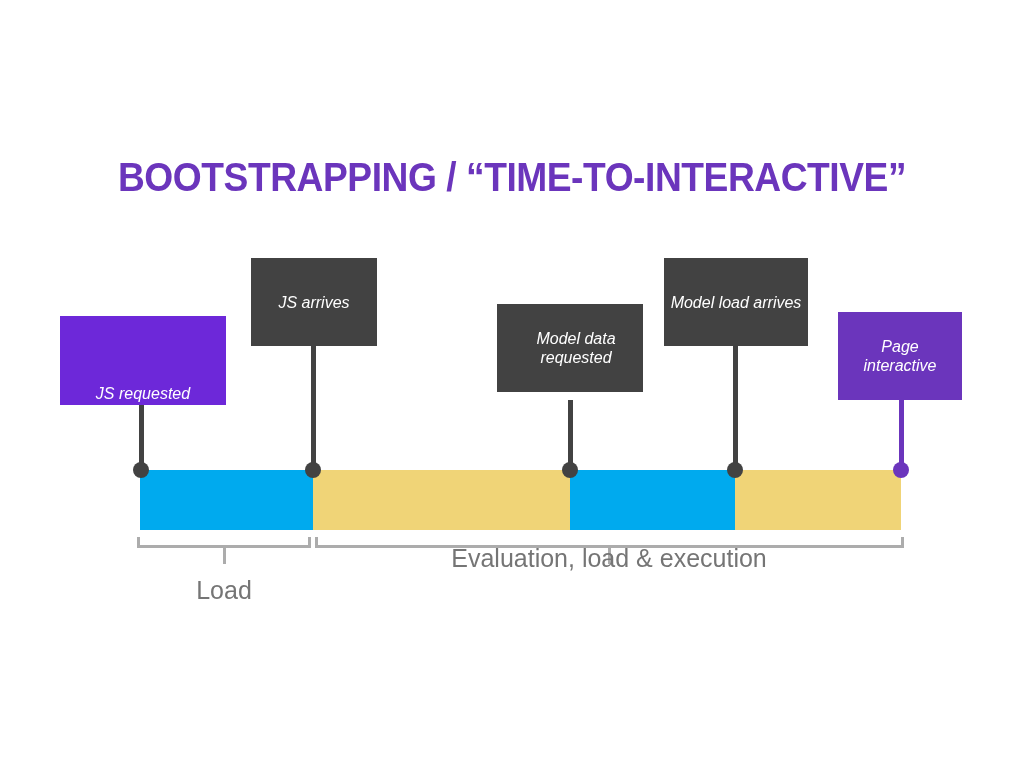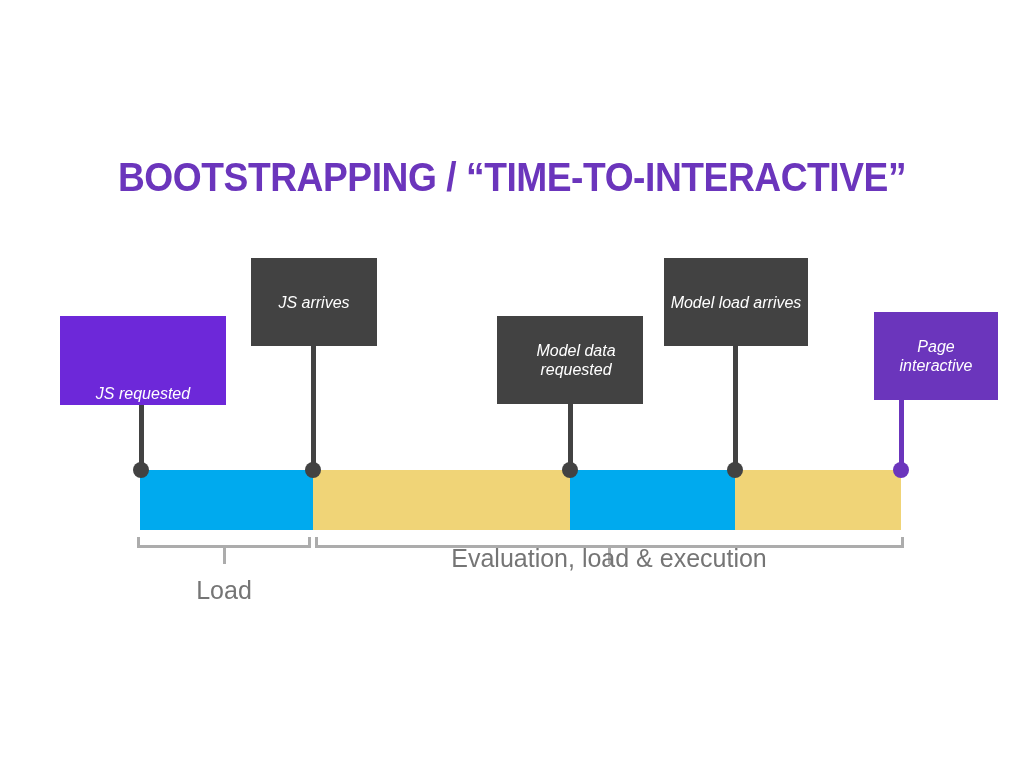--- a/index.html
+++ b/index.html
@@ -111,31 +111,31 @@
       <div class="callout" style="left: 60px; top: 316px; width: 166px; height: 89px; background: #6d28d9; align-items: flex-end;">
         <span>JS requested</span>
       </div>
       <div class="stem" style="left: 139px; top: 405px; height: 62px; background: rgb(66, 66, 66);"></div>
       <div class="dot" style="left: 133px; top: 462px; background: rgb(66, 66, 66);"></div>
       <div class="callout" style="left: 251px; top: 258px; width: 126px; height: 88px; background: rgb(66, 66, 66);">
         <span>JS arrives</span>
       </div>
       <div class="stem" style="left: 311px; top: 346px; height: 121px; background: rgb(66, 66, 66);"></div>
       <div class="dot" style="left: 305px; top: 462px; background: rgb(66, 66, 66);"></div>
-      <div class="callout" style="left: 497px; top: 316px; width: 146px; height: 88px; background: rgb(66, 66, 66); padding-left: 18px;">
+      <div class="callout" style="left: 497px; top: 304px; width: 146px; height: 88px; background: rgb(66, 66, 66); padding-left: 18px;">
         <span>Model data requested</span>
       </div>
       <div class="stem" style="left: 568px; top: 400px; height: 67px; background: rgb(66, 66, 66);"></div>
       <div class="dot" style="left: 562px; top: 462px; background: rgb(66, 66, 66);"></div>
       <div class="callout" style="left: 664px; top: 258px; width: 144px; height: 88px; background: rgb(66, 66, 66);">
         <span>Model load arrives</span>
       </div>
       <div class="stem" style="left: 733px; top: 346px; height: 121px; background: rgb(66, 66, 66);"></div>
       <div class="dot" style="left: 727px; top: 462px; background: rgb(66, 66, 66);"></div>
-      <div class="callout" style="left: 838px; top: 312px; width: 124px; height: 88px; background: rgb(107, 53, 188); margin-left: 36px;">
+      <div class="callout" style="left: 838px; top: 312px; width: 124px; height: 88px; background: rgb(107, 53, 188);">
         <span>Page interactive</span>
       </div>
       <div class="stem" style="left: 899px; top: 400px; height: 67px; background: rgb(107, 53, 188);"></div>
       <div class="dot" style="left: 893px; top: 462px; background: rgb(107, 53, 188);"></div>
     </div>
   <div id="brackets">
       <div class="bracket" style="left: 137px; top: 537px; width: 174px;"></div>
       <div class="bracket-stem" style="left: 223px; top: 548px;"></div>
       <div class="phase-label" style="left: -76px; top: 576px; width: 600px;">Load</div>
       <div class="bracket" style="left: 315px; top: 537px; width: 589px;"></div>

